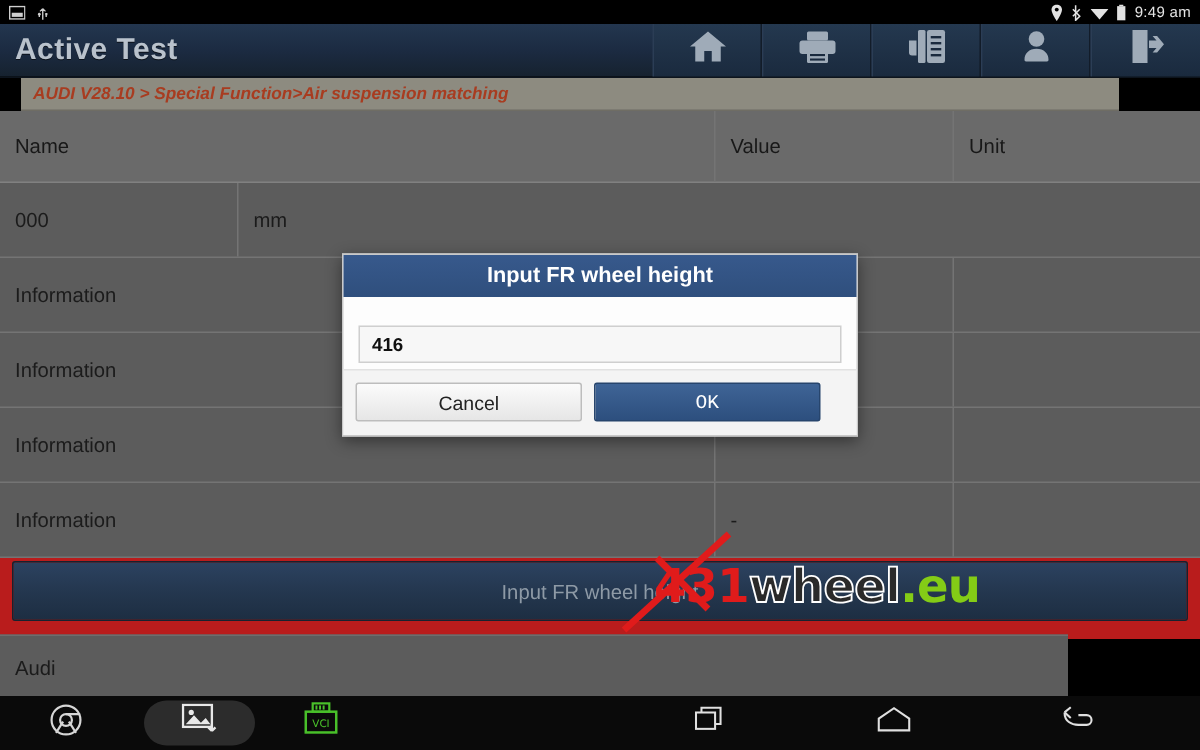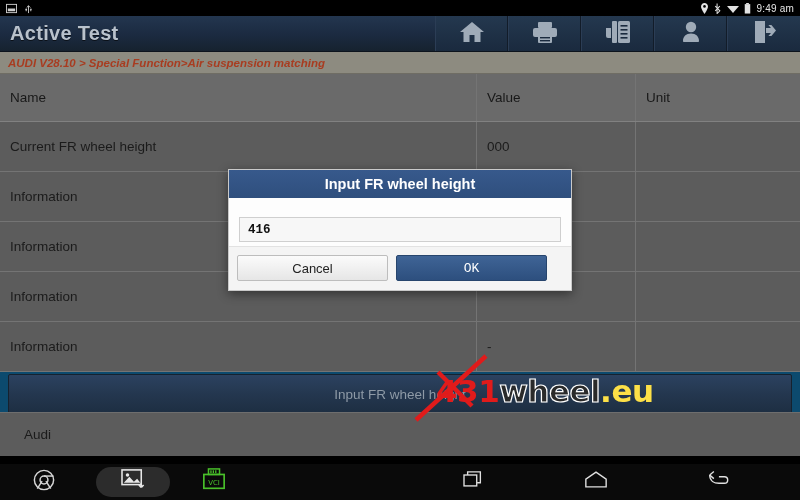--- a/index.html
+++ b/index.html
@@ -38,31 +38,31 @@
   .tb-btn {
     width: 73px; display: flex; align-items: center; justify-content: center;
     border-left: 1px solid #2b3d55; border-right: 1px solid #121c29;
     background: linear-gradient(180deg, #24384f 0%, #1a2a3e 100%);
   }
   .tb-btn:last-child { border-right: none; }
   .tb-btn svg { fill: #9fabb8; }
 
   
   .breadcrumb {
-    position: absolute; top: 52px; left: 0; width: 800px; height: 22px;
+    position: absolute; top: 52px; left: 14px; width: 732px; height: 22px;
     background: #8d8b80; border-bottom: 1px solid #6f6d64;
     display: flex; align-items: center; padding-left: 8px;
   }
   .breadcrumb span {
     color: #a83c20; font-size: 11.5px; font-style: italic; font-weight: 600;
   }
 
   
   .table { position: absolute; top: 74px; left: 0; width: 800px; height: 352px;
-    background: #0c4a6e; }
+    background: #b91c1c; }
   .trow { display: flex; width: 800px; border-bottom: 1px solid #747474; }
   .trow.head { height: 48px; background: #6a6a6a; border-bottom: 1px solid #818181; }
   .trow.body { height: 50px; background: #5c5c5c; }
   .cell { display: flex; align-items: center; padding-left: 10px;
     font-size: 13.5px; color: #1b1b1b; overflow: hidden; white-space: nowrap; }
   .c-name { width: 477px; border-right: 1px solid #747474; }
   .c-val  { width: 159px; border-right: 1px solid #747474; }
   .c-unit { width: 164px; }
   .trow.head .cell { color: #181818; font-size: 13.5px; }
 
@@ -70,23 +70,23 @@
   .bigbtn {
     position: absolute; left: 8px; top: 374px; width: 784px; height: 40px;
     background: linear-gradient(180deg, #2c4260 0%, #24374f 50%, #1d2e42 100%);
     border: 1px solid #16222f; border-radius: 2px;
     display: flex; align-items: center; justify-content: center;
     color: #8e9aa6; font-size: 13.5px;
   }
 
   
   .footer-row {
-    position: absolute; left: 0; top: 412px; width: 800px; height: 44px;
+    position: absolute; left: 0; top: 423px; width: 712px; height: 44px;
     background: #5c5c5c; border-top: 1px solid #6e6e6e;
-    display: flex; align-items: center; padding-left: 24px;
+    display: flex; align-items: center; padding-left: 10px;
     color: #1b1b1b; font-size: 13.5px;
   }
 
   
   .navbar {
     position: absolute; left: 0; top: 464px; width: 800px; height: 36px;
     background: #0a0a0a; display: flex; align-items: center;
   }
   .nav-left { display: flex; gap: 0px; padding-left: 22px; }
   .nav-right { position: absolute; right: 0; top: 0; height: 36px;
@@ -104,21 +104,21 @@
   .dlg-title {
     height: 28px; background: linear-gradient(180deg,#37598c 0%, #2f4f7d 100%);
     display: flex; align-items: center; justify-content: center;
     color: #fff; font-size: 14.5px; font-weight: bold;
   }
   .dlg-body { padding: 9px 10px 4px 10px; }
   .dlg-msg { color: #1c1c1c; font-size: 13.2px; line-height: 1.28; }
   .dlg-input {
     margin-top: 10px; width: 100%; height: 25px;
     background: #f7f7f7; border: 1px solid #cfcfcf;
-    font-family: Liberation Mono, monospace;
+    font-family: Liberation Sans, sans-serif;
     font-size: 12.5px; font-weight: bold; color: #111;
     padding: 0 8px;
   }
   .dlg-actions {
     display: flex; gap: 8px; padding: 8px 24px 9px 8px; background: #f4f4f4;
     border-top: 1px solid #e2e2e2;
   }
   .dlg-btn {
     flex: 1; height: 26px; border-radius: 2px;
     display: flex; align-items: center; justify-content: center;
@@ -138,21 +138,21 @@
     position: absolute; left: 408px; top: 360px; width: 260px; height: 60px;
     pointer-events: none;
   }
   .wm-text {
     position: absolute; left: 28px; top: 13px;
     font-size: 31px; font-weight: bold; letter-spacing: -0.5px;
     font-family: "DejaVu Sans", sans-serif;
   }
   .wm-431 { color: #e01b1b; }
   .wm-shop { color: #2a2a2a; -webkit-text-stroke: 1.2px #ffffff; }
-  .wm-eu { color: #fde047; }
+  .wm-eu { color: #84cc16; }
   .wm-x { position: absolute; left: 0; top: -6px; }
 </style>
 </head>
 <body>
 
 <div id="app">
 
   <div class="statusbar">
     <div class="sb-left">
       <span class="sb-ico">
@@ -254,22 +254,22 @@
   </div>
 
   <div class="table">
     <div class="trow head">
       <div class="cell c-name">Name</div>
       <div class="cell c-val">Value</div>
       <div class="cell c-unit">Unit</div>
     </div>
 
     <div class="trow body">
-      <div class="cell c-name">Current FR wheel height</div>
       <div class="cell c-val">000</div>
+      <div class="cell c-unit">mm</div>
     </div>
     <div class="trow body">
       <div class="cell c-name">Information</div>
       <div class="cell c-val"></div>
       <div class="cell c-unit"></div>
     </div>
     <div class="trow body">
       <div class="cell c-name">Information</div>
       <div class="cell c-val"></div>
       <div class="cell c-unit"></div>

